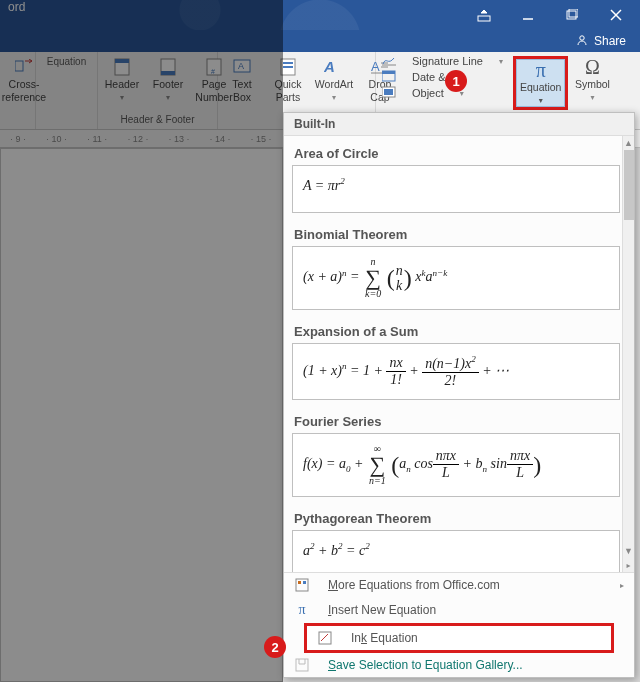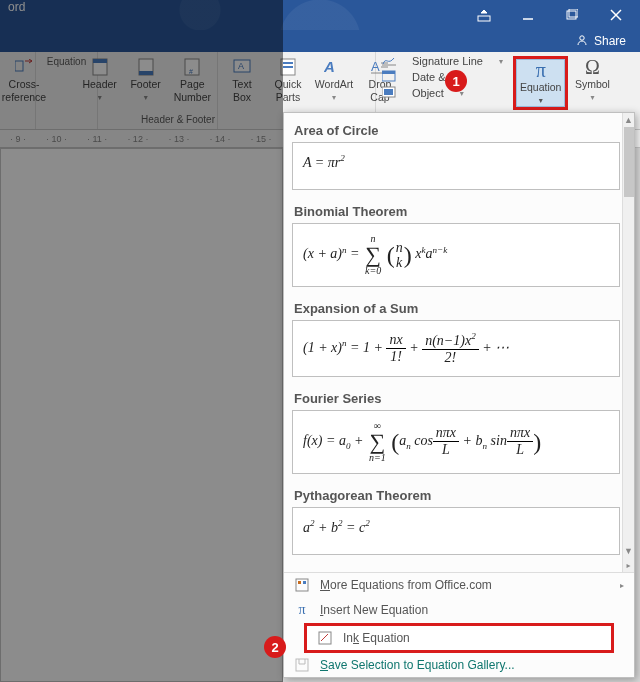--- a/index.html
+++ b/index.html
@@ -193,21 +193,21 @@
     position:absolute; right:0; top:0; bottom:0; width:12px;
     background: #f0f0f0;
     border-left:1px solid #ddd;
   }
   .vscroll .arrow { height:14px; display:flex; align-items:center; justify-content:center; color:#888; font-size:9px; }
   .vscroll .thumb { background:#c7c7c7; width:10px; margin:0 auto; height:70px; }
   .eq-bottomrows {
     border-top:1px solid #ddd;
   }
   .eq-row {
-    display:flex; align-items:center; gap:10px;
+    display:flex; align-items:center; gap:18px;
     padding: 5px 10px;
     font-size:12px;
     color:#555;
   }
   .eq-row.disabled { color:#0f766e; }
   .eq-row .ico { width:16px; display:flex; justify-content:center; }
   .eq-row.highlight {
     border: 3px solid #d81b1b;
     margin: 0 20px;
     background:#fff;
@@ -270,21 +270,21 @@
 reference</span>
       </div>
     </div>
     <div class="group-label"></div>
   </div>
 
   <div class="group" style="width:62px;">
     <div class="group-label">Equation</div>
   </div>
 
-  <div class="group" style="width:120px;align-items:flex-end;">
+  <div class="group" style="width:120px;">
     <div class="buttons">
       <div class="rbtn">
         <span class="ico">
             <svg width="16" height="18">
               <rect x="1" y="1" width="14" height="16" stroke="#888" fill="#fff"></rect>
               <rect x="1" y="1" width="14" height="4" fill="#4a7cbf"></rect>
             </svg>
           </span>
         <span class="lbl">Header</span>
         <span style="font-size:8px;color:#888;">▾</span>
@@ -413,20 +413,21 @@
     <span>· 14 ·</span>
     <span>· 15 ·</span>
     <span>· 16 ·</span>
   </div>
 
 <div class="doc-area">
   <div class="page"></div>
 </div>
 
 <div class="eqmenu">
+  <div class="eqmenu-header">Built-In</div>
   <div class="eq-gallery">
     <div class="eq-gallery-inner" id="eq-gallery-inner">
         <div class="eq-subhead">Area of Circle</div>
         <div class="eq-box"><i>A</i> = π<i>r</i><sup>2</sup></div>
         <div class="eq-subhead">Binomial Theorem</div>
         <div class="eq-box">(<i>x</i> + <i>a</i>)<sup>n</sup> = <span class="summation">
             <span class="top">n</span>
             <span class="mid">∑</span>
             <span class="bot">k=0</span>
           </span> <span class="bigparen">(</span><span class="binom">

